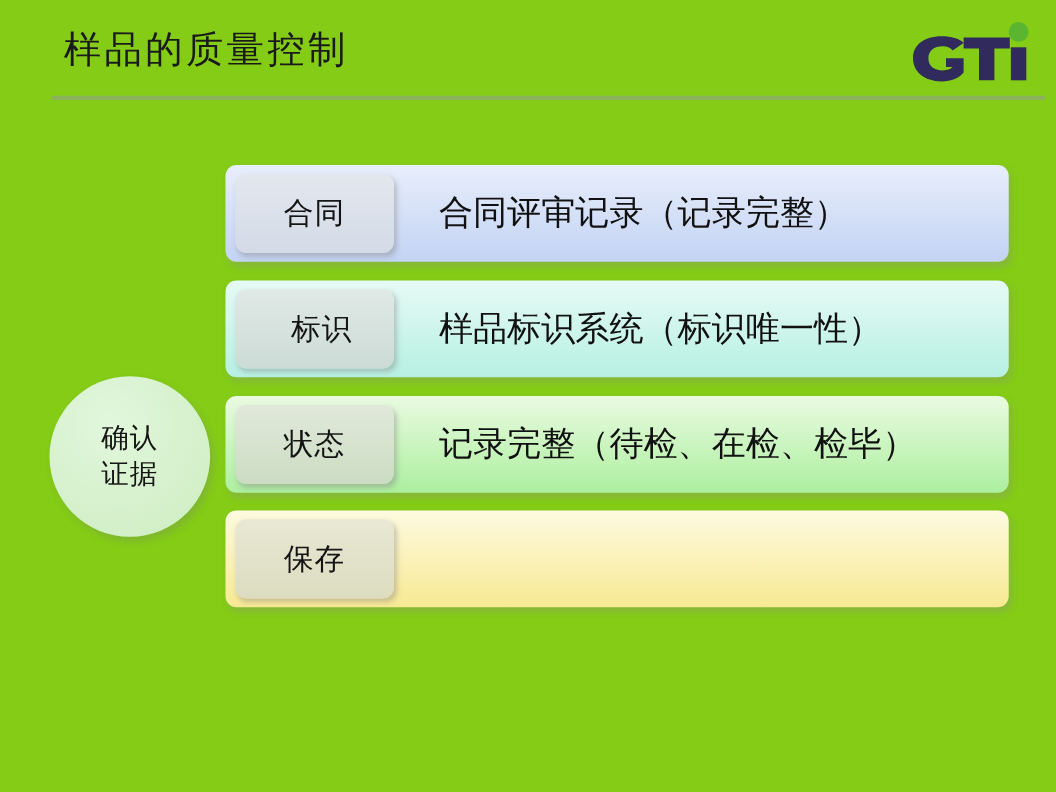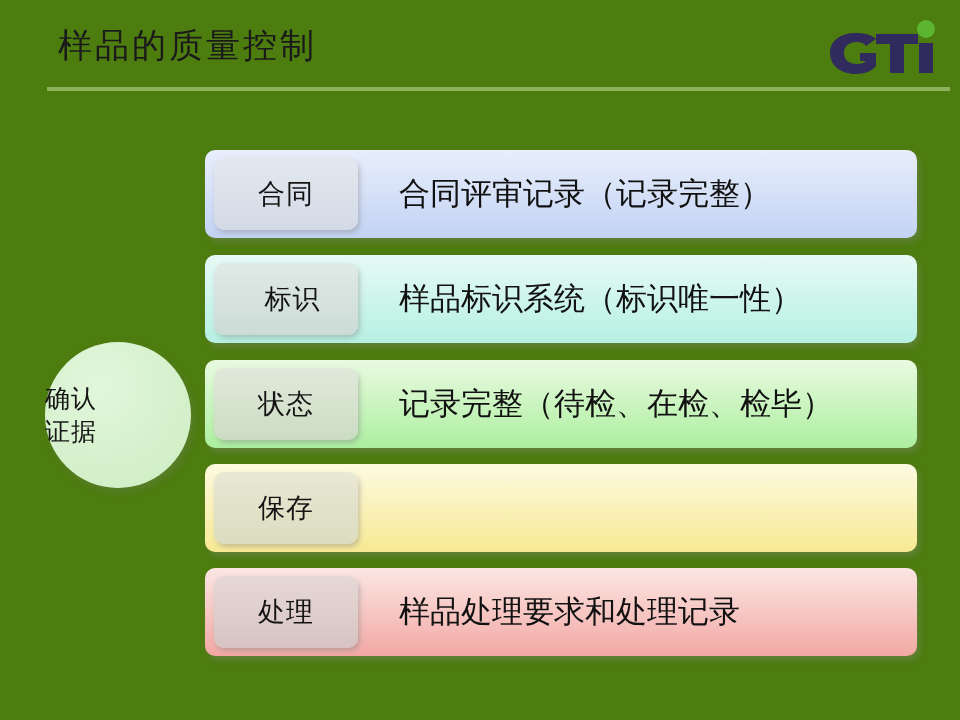--- a/index.html
+++ b/index.html
@@ -15,21 +15,21 @@
     font-family: "Liberation Serif", "DejaVu Serif", serif;
     position: relative;
   }
 
   
   #slide {
     position: absolute;
     left: 0; top: 0;
     width: 960px;
     height: 720px;
-    background: #4d7c0f;
+    background: #84cc16;
   }
 
   
   #slide-title {
     position: absolute;
     left: 58px;
     top: 22px;
     font-family: "Liberation Serif", "DejaVu Serif", serif;
     font-size: 34px;
     line-height: 48px;
@@ -63,21 +63,21 @@
     position: absolute;
     left: 45px;
     top: 342px;
     width: 146px;
     height: 146px;
     border-radius: 50%;
     background: radial-gradient(circle at 38% 30%, #e2f7dc 0%, #d6f1cd 55%, #cdeec2 100%);
     box-shadow: 3px 4px 7px rgba(120,130,115,0.30);
     display: flex;
     flex-direction: column;
-    align-items: flex-start;
+    align-items: center;
     justify-content: center;
     box-sizing: border-box;
   }
   #evidence-circle .circle-line {
     font-family: "Liberation Serif", "DejaVu Serif", serif;
     font-size: 25px;
     line-height: 33px;
     color: #151515;
     letter-spacing: 1px;
     white-space: nowrap;
@@ -168,18 +168,14 @@
 
   <div class="row" id="row-2" style="top: 360px; background: linear-gradient(rgb(234, 250, 225) 0%, rgb(172, 239, 159) 100%);">
     <div class="tag" style="background: linear-gradient(rgb(224, 233, 218) 0%, rgb(204, 220, 195) 100%);">状态</div>
     <div class="row-text">记录完整（待检、在检、检毕）</div>
   </div>
 
   <div class="row" id="row-3" style="top: 464px; background: linear-gradient(rgb(253, 250, 224) 0%, rgb(247, 233, 147) 100%);">
     <div class="tag" style="background: linear-gradient(rgb(232, 232, 212) 0%, rgb(220, 220, 192) 100%);">保存</div>
   </div>
 
-  <div class="row" id="row-4" style="top: 568px; background: linear-gradient(rgb(251, 230, 227) 0%, rgb(242, 168, 164) 100%);">
-    <div class="tag" style="background: linear-gradient(rgb(230, 216, 214) 0%, rgb(215, 196, 194) 100%);">处理</div>
-    <div class="row-text">样品处理要求和处理记录</div>
-  </div>
 
 </div>
 
 </body></html>

